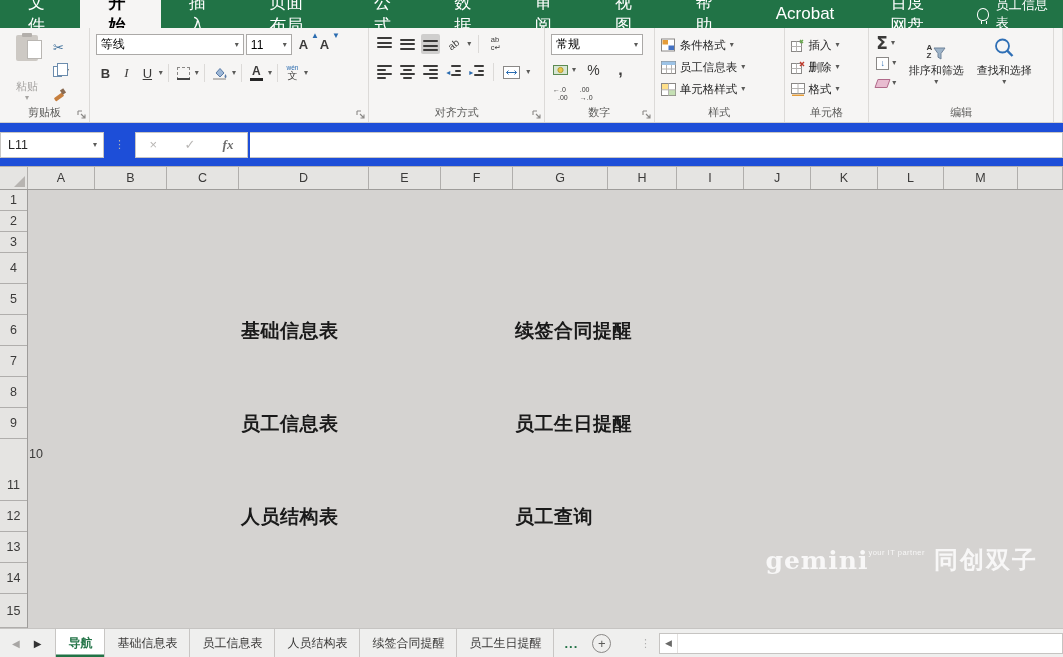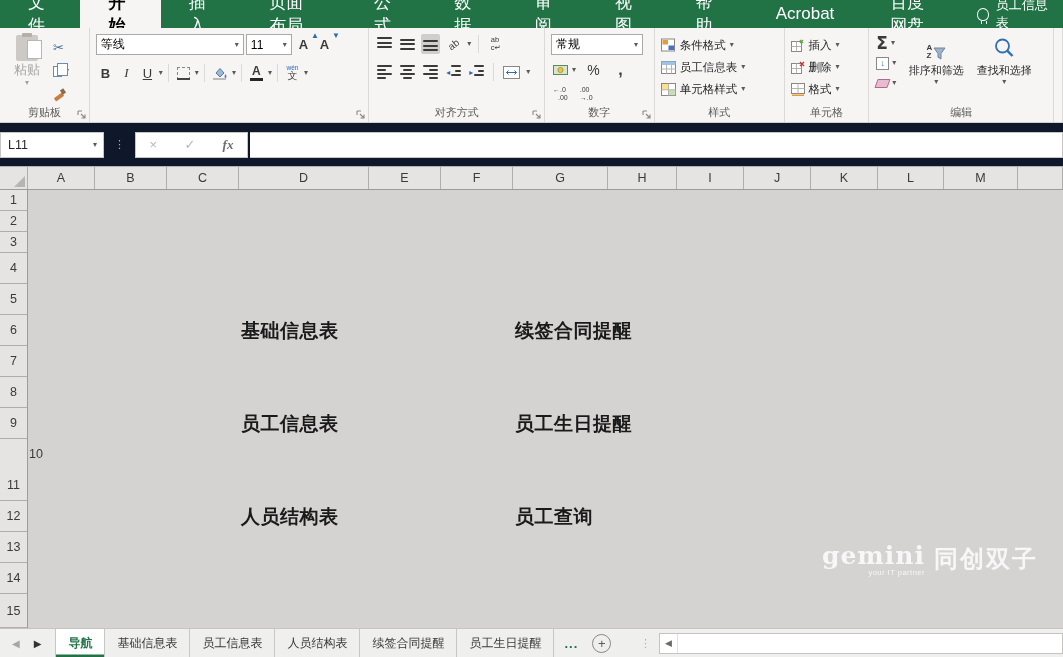--- a/index.html
+++ b/index.html
@@ -16,21 +16,21 @@
   .bulb:after { content:""; position:absolute; left:3.2px; bottom:-4px; width:4px; height:3px; border-left:1.4px solid #fff; border-right:1.4px solid #fff; }
 
   
   .ribbon { height:95px; background:#f6f5f4; border-bottom:1px solid #d2d0ce; display:flex; position:relative; }
   .rgroup { position:relative; border-right:1px solid #dcdad8; padding:4px 4px 16px 4px; display:flex; }
   .glabel { position:absolute; bottom:2px; left:0; right:0; text-align:center; font-size:11px; color:#5a5a58; }
   .launcher { position:absolute; bottom:3px; right:3px; }
   .gbody { display:flex; }
 
   .bigbtn { display:flex; flex-direction:column; align-items:center; width:46px; padding-top:3px; }
-  .bigbtn .lbl { font-size:13px; margin-top:0; }
+  .bigbtn .lbl { font-size:11px; margin-top:18px; }
   .dd { font-size:8px; color:#5a5a58; line-height:1; }
   .gray { color:#a6a4a2; }
 
   .clip-col { display:flex; flex-direction:column; justify-content:flex-start; gap:4px; padding-top:5px; }
   .sbtn { height:20px; display:flex; align-items:center; gap:3px; padding:0 3px; font-size:13px; }
   .cuticon { color:#41719c; font-size:13px; }
   .copy-ic { width:9px; height:11px; border:1.1px solid #6b8cad; background:#fff; position:relative; }
   .copy-ic:before { content:""; position:absolute; left:2.5px; top:-3.5px; width:9px; height:11px; border:1.1px solid #6b8cad; background:#fff; }
   .brush-ic { width:12px; height:12px; position:relative; }
   .brush-ic:before { content:""; position:absolute; left:1px; top:6px; width:10px; height:4px; background:#c77f3e; transform:rotate(-35deg); border-radius:1px; }
@@ -76,21 +76,21 @@
   .edit-mini .sbtn { height:18px; font-size:12px; }
   .fill-ic { width:13px; height:13px; border:1px solid #8a8886; color:#2b6cb0; font-size:9px; display:flex; align-items:center; justify-content:center; background:#fff; }
   .erase-ic { width:13px; height:9px; background:#e8bcd0; border:1px solid #b06a8a; transform:skewX(-20deg); border-radius:1px; }
   .bigv { display:flex; flex-direction:column; align-items:center; justify-content:flex-start; padding-top:4px; width:62px; }
   .bigv .lbl { font-size:11px; margin-top:3px; color:#262626; }
   .azf { display:flex; align-items:flex-end; gap:1px; height:24px; }
   .azf .az { display:flex; flex-direction:column; font-size:8px; font-weight:bold; line-height:1; color:#3b3a39; }
   .sigma { font-size:17px; font-weight:bold; color:#3b3a39; font-family:"DejaVu Sans",sans-serif; }
 
   
-  .formulabar { height:44px; background:#0f172a; display:flex; align-items:center; padding:0 0; border-bottom:1px solid #b5b2b0; }
+  .formulabar { height:44px; background:#1d4ed8; display:flex; align-items:center; padding:0 0; border-bottom:1px solid #b5b2b0; }
   .namebox { width:104px; height:26px; background:#fff; border:1px solid #c8c6c4; display:flex; align-items:center; font-size:12.5px; padding-left:7px; color:#262626; justify-content:space-between; }
   .namebox .dd { padding:0 6px; }
   .fdots { color:#b0b0b0; font-size:11px; padding:0 10px; }
   .fbtns { width:113px; height:26px; background:#fff; border:1px solid #c8c6c4; display:flex; align-items:center; justify-content:space-around; }
   .fbtns span { color:#b8b6b4; font-size:13px; }
   .fbtns .fx { color:#6d6d6d; font-style:italic; font-family:"Liberation Serif",serif; font-weight:bold; font-size:13px; }
   .finput { flex:1; height:26px; background:#fff; border:1px solid #c8c6c4; border-left:none; margin-left:2px; }
 
   
   .grid { position:relative; height:461px; background:#d5d3d1; overflow:hidden; }
@@ -98,21 +98,21 @@
   .corner { width:28px; border-right:1px solid #b0aeac; position:relative; flex:none; }
   .corner:after { content:""; position:absolute; right:2px; bottom:2px; border-left:11px solid transparent; border-bottom:11px solid #b7b4b1; }
   .colhead { border-right:1px solid #b0aeac; display:flex; align-items:center; justify-content:center; font-size:12.5px; color:#3b3a39; flex:none; }
   .rowheads { position:absolute; left:0; top:23px; bottom:0; width:28px; background:#e5e4e2; border-right:1px solid #9e9c9a; }
   .rowhead { border-bottom:1px solid #b0aeac; display:flex; align-items:center; justify-content:center; font-size:12.5px; color:#3b3a39; }
   .cells { position:absolute; left:28px; top:23px; right:0; bottom:0; }
   .celltext { position:absolute; font-size:19px; font-weight:bold; color:#1a1a1a; white-space:nowrap; display:flex; align-items:center; letter-spacing:0.5px; }
 
   
   .watermark { position:absolute; right:25px; bottom:52px; display:flex; align-items:center; gap:9px; color:rgba(255,255,255,0.82); z-index:5; }
-  .wm-logo { display:flex; flex-direction:column; align-items:flex-end; line-height:1; }
+  .wm-logo { display:flex; flex-direction:row; align-items:flex-start; line-height:1; }
   .wm-logo b { font-size:25px; font-weight:bold; letter-spacing:1px; font-family:"DejaVu Serif","Liberation Serif",serif; }
   .wm-logo i { font-size:7.5px; font-style:normal; letter-spacing:0.5px; margin-top:1px; }
   .wm-name { font-size:24px; font-weight:bold; letter-spacing:2px; }
 
   
   .tabbar { height:29px; background:#efefee; border-top:1px solid #c6c4c2; display:flex; align-items:stretch; position:relative; }
   .nav-arrows { display:flex; align-items:center; gap:14px; padding:0 14px 0 12px; }
   .nav-arrows span { font-size:10px; }
   .arr-dis { color:#a8a6a4; } .arr-en { color:#333; }
   .stab { display:flex; align-items:center; padding:2px 12px; font-size:12px; color:#3b3a39; border-right:1px solid #c8c6c4; cursor:pointer; background:transparent; }

